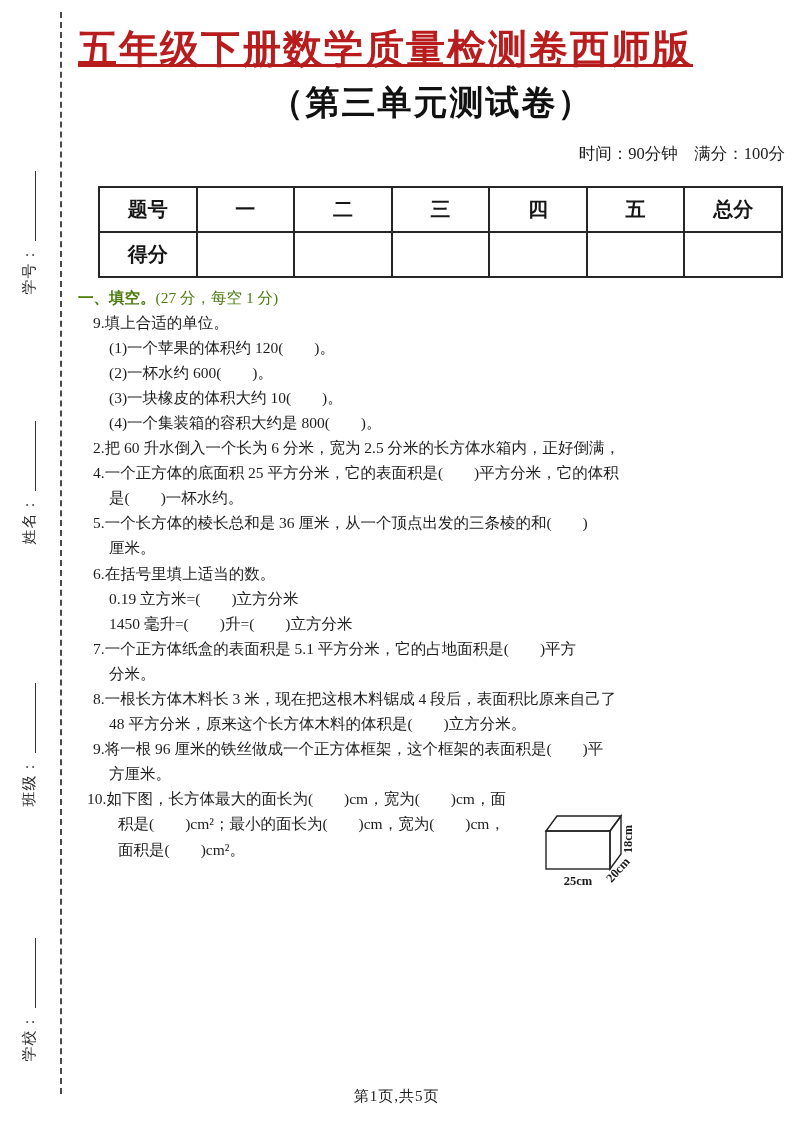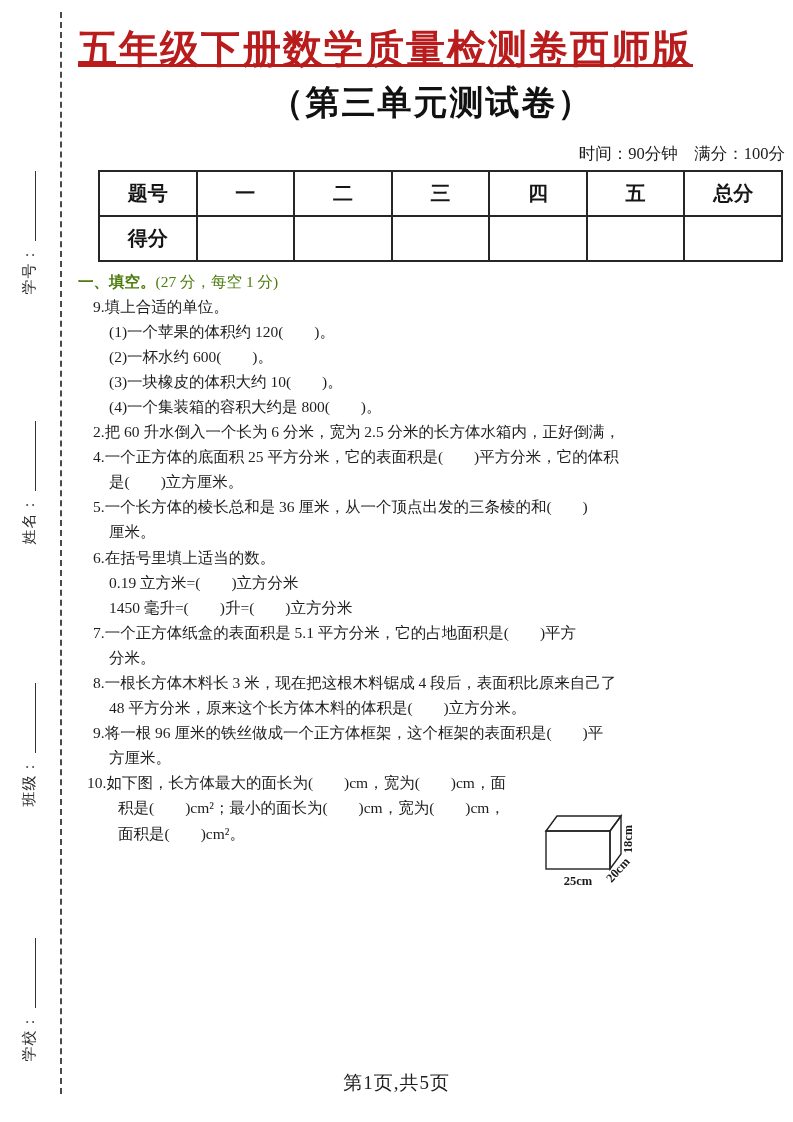--- a/index.html
+++ b/index.html
@@ -28,21 +28,21 @@
   }
   .subtitle{
     text-align:center;font-size:34px;font-weight:bold;letter-spacing:2px;
     line-height:1.5;color:#111;
   }
   .meta{
     text-align:right;font-size:16.5px;margin-top:14px;line-height:24px;color:#1a1a1a;
   }
   table.score{
     border-collapse:collapse;table-layout:fixed;
-    margin-left:20px;margin-top:4px;width:685px;
+    margin-left:20px;margin-top:20px;width:685px;
   }
   table.score td{
     border:2px solid #262626;height:41px;text-align:center;
     font-size:20px;font-weight:bold;color:#161616;
   }
   .sec-heading{
     margin-top:7px;font-size:15.5px;line-height:25px;white-space:nowrap;color:#4d7c0f;
   }
   .sec-heading .h-bold{font-weight:bold;}
   .sec-heading .h-note{font-weight:normal;}
@@ -51,22 +51,22 @@
   }
   .i1{padding-left:15px;}
   .i2{padding-left:31px;}
   .q10-first{padding-left:9px;}
   .q10-cont{padding-left:40px;}
   
   .figure{position:absolute;left:541px;top:808px;}
   .figure svg{display:block;}
   
   .footer{
-    position:absolute;left:0;bottom:26px;width:100%;text-align:center;
-    font-size:19px;color:#1d1d1d;letter-spacing:1px;
+    position:absolute;left:0;bottom:16px;width:100%;text-align:center;
+    font-size:15px;color:#1d1d1d;letter-spacing:1px;
   }
 </style>
 </head>
 <body>
 
 <div class="seal-line"></div>
 
 <div class="seal-group" style="top:222px;">
   <span>学号：</span>
   <span class="seal-blank"></span>
@@ -116,21 +116,21 @@
     <span class="h-bold">一、填空。</span><span class="h-note">(27 分，每空 1 分)</span>
   </div>
 
   <div class="line i1">9.填上合适的单位。</div>
   <div class="line i2">(1)一个苹果的体积约 120(　　)。</div>
   <div class="line i2">(2)一杯水约 600(　　)。</div>
   <div class="line i2">(3)一块橡皮的体积大约 10(　　)。</div>
   <div class="line i2">(4)一个集装箱的容积大约是 800(　　)。</div>
   <div class="line i1">2.把 60 升水倒入一个长为 6 分米，宽为 2.5 分米的长方体水箱内，正好倒满，</div>
   <div class="line i1">4.一个正方体的底面积 25 平方分米，它的表面积是(　　)平方分米，它的体积</div>
-  <div class="line i2">是(　　)立方厘米。</div>
+  <div class="line i2">是(　　)一杯水约。</div>
   <div class="line i1">5.一个长方体的棱长总和是 36 厘米，从一个顶点出发的三条棱的和(　　)</div>
   <div class="line i2">厘米。</div>
   <div class="line i1">6.在括号里填上适当的数。</div>
   <div class="line i2">0.19 立方米=(　　)立方分米</div>
   <div class="line i2">1450 毫升=(　　)升=(　　)立方分米</div>
   <div class="line i1">7.一个正方体纸盒的表面积是 5.1 平方分米，它的占地面积是(　　)平方</div>
   <div class="line i2">分米。</div>
   <div class="line i1">8.一根长方体木料长 3 米，现在把这根木料锯成 4 段后，表面积比原来自己了</div>
   <div class="line i2">48 平方分米，原来这个长方体木料的体积是(　　)立方分米。</div>
   <div class="line i1">9.将一根 96 厘米的铁丝做成一个正方体框架，这个框架的表面积是(　　)平</div>

